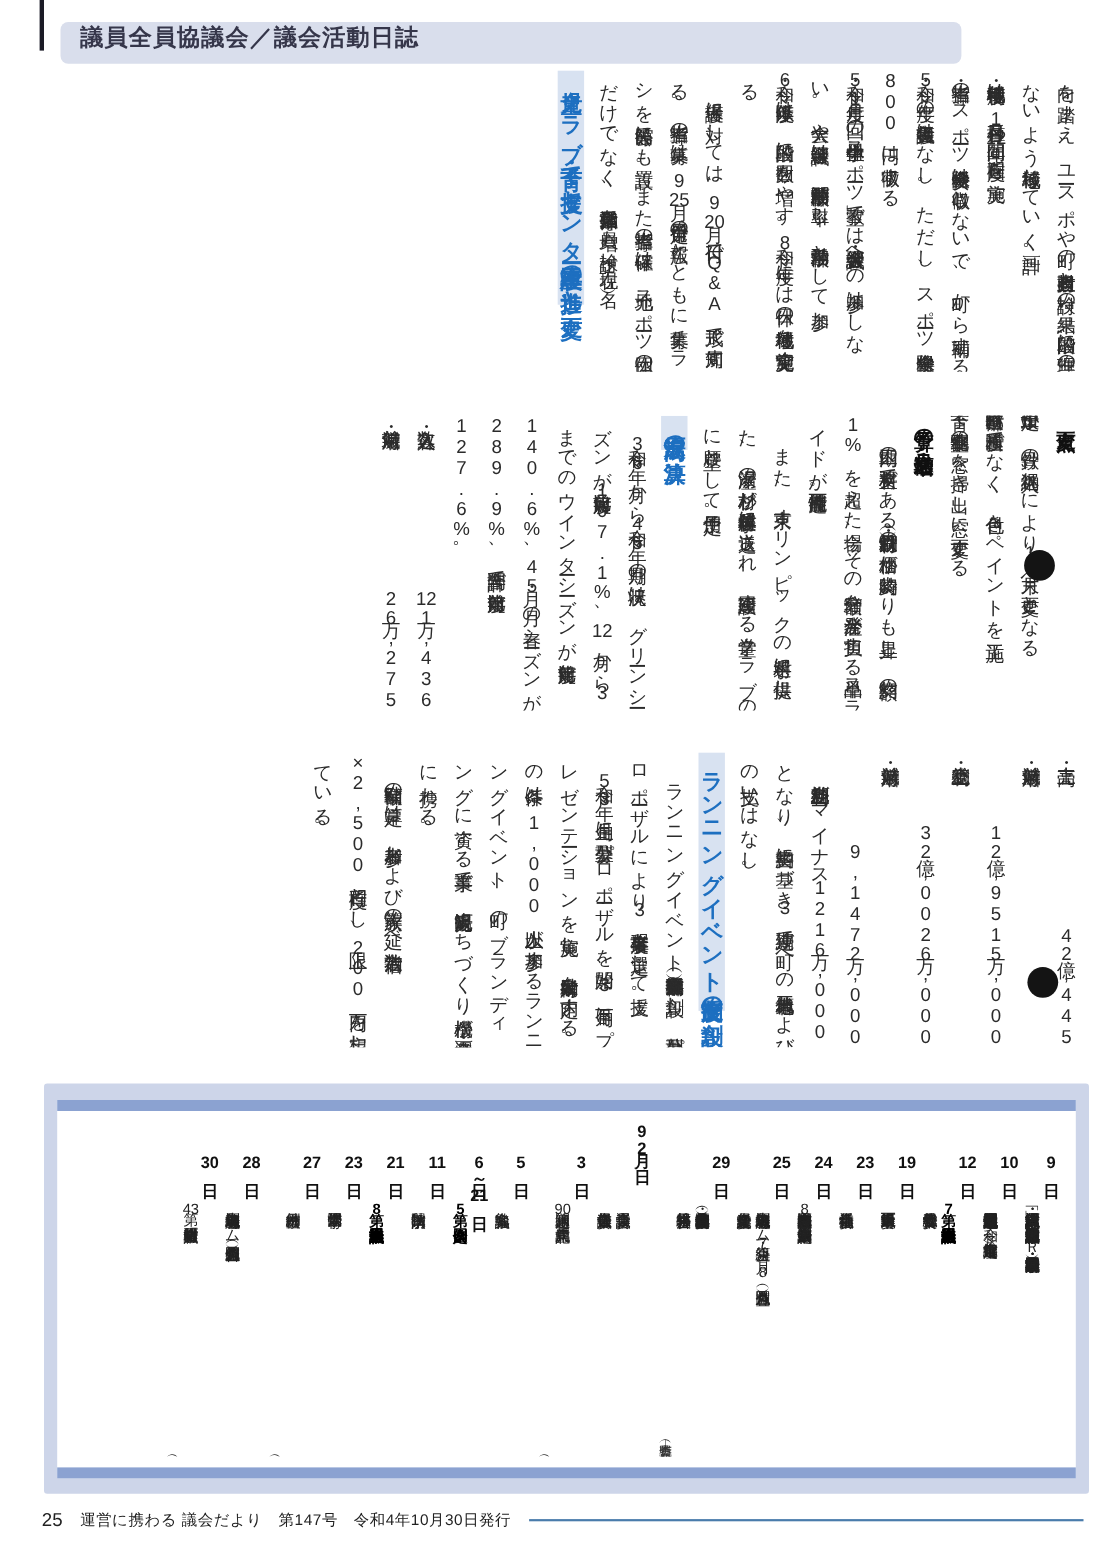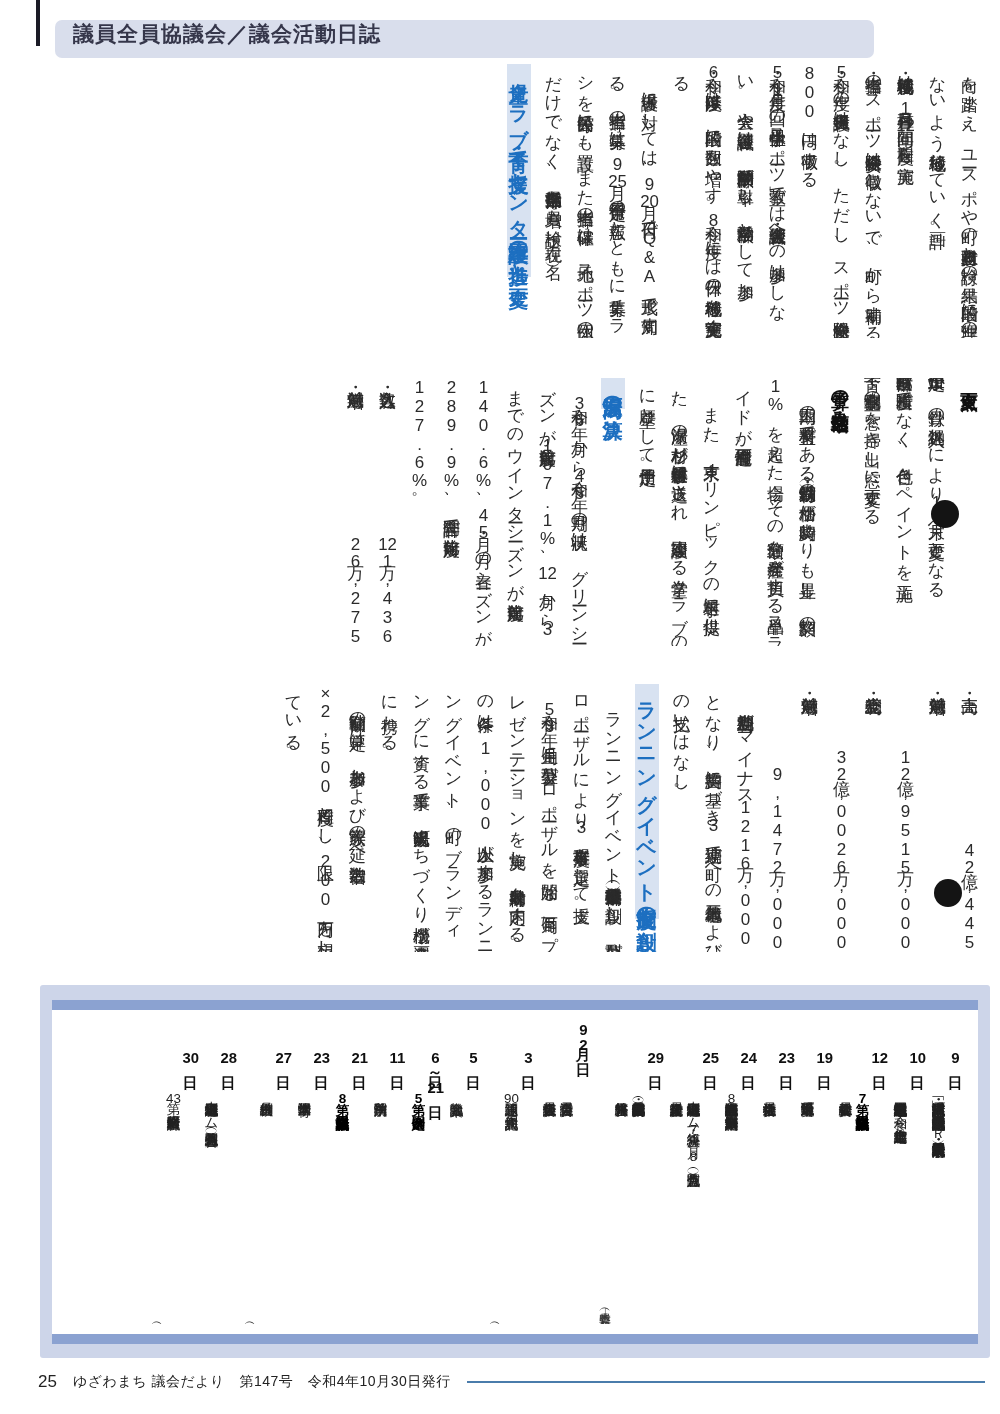--- a/index.html
+++ b/index.html
@@ -226,17 +226,17 @@
             <div class="cal-date"><span class="tcy">30</span>日</div>
             <div class="cal-ev">第<span class="tcy">43</span>回町村議会広報研修会</div>
             <div class="cal-ev note">（新潟県自治会館）</div>
           </div>
         </div>
     </div>
   </div>
 
   <div class="footer">
     <span class="page-num">25</span>
-    <span class="issue">ゆざわまち 議会だより　第147号　令和4年10月30日発行</span>
+    <span class="issue">運営に携わる 議会だより　第147号　令和4年10月30日発行</span>
     <span class="footer-rule"></span>
   </div>
 
 </div>
 
 </body></html>

